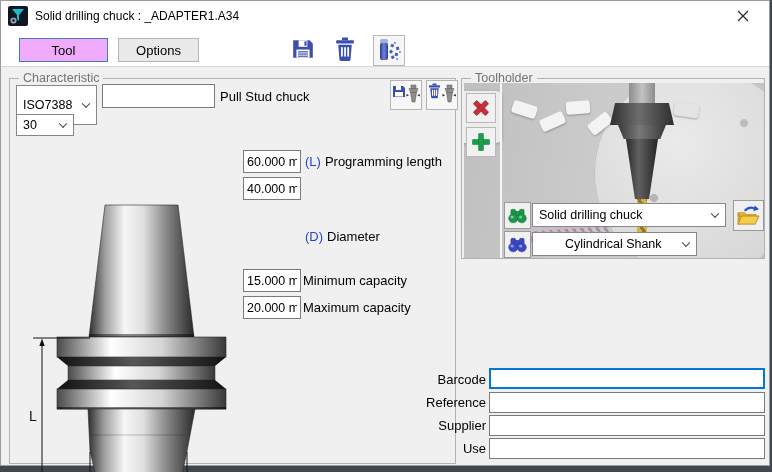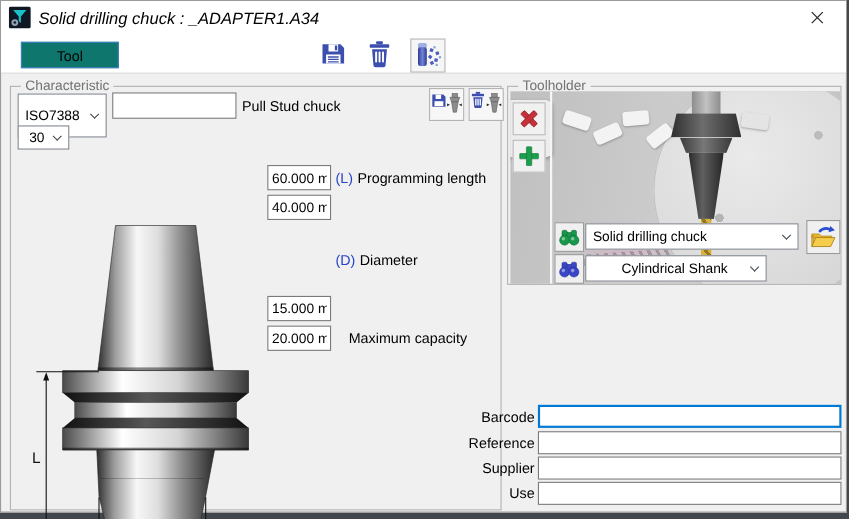--- a/index.html
+++ b/index.html
@@ -11,25 +11,25 @@
     overflow: hidden;
   }
   .win {
     position:absolute; left:0; top:0; width:770px; height:466px;
     background:#f0f0f0; border:1px solid #9b9b9b;
   }
   
   .topband { position:absolute; left:0; top:0; width:100%; height:66px; background:#ffffff; border-bottom:1px solid #d8d8d8; }
   .titlebar { position:absolute; left:0; top:0; width:100%; height:30px; }
   .app-icon { position:absolute; left:7px; top:5px; width:20px; height:20px; }
-  .title-text { position:absolute; left:34px; top:8px; font-size:15px; color:#000; white-space:nowrap;font-style:italic; }
+  .title-text { position:absolute; left:34px; top:8px; font-size:12px; color:#000; white-space:nowrap; }
   .close-btn { position:absolute; right:6px; top:0; width:40px; height:30px; display:flex; align-items:center; justify-content:center; background:transparent; border:none; cursor:pointer; }
   
   .tab { position:absolute; top:37px; height:24px; font-size:13px; color:#000; display:flex; align-items:center; justify-content:center; cursor:default; }
-  .tab-tool { left:18px; width:89px; background:#0f766e; border:1px solid #3e7fbf; }
+  .tab-tool { left:18px; width:89px; background:#f0abfc; border:1px solid #3e7fbf; }
   .tab-options { left:117px; width:81px; background:#e9e9e9; border:1px solid #b5b5b5; }
   
   .tbtn { position:absolute; top:34px; background:transparent; border:none; padding:0; display:flex; align-items:center; justify-content:center; cursor:pointer; }
   .tbtn.saver { left:288px; width:28px; height:28px; }
   .tbtn.trash { left:330px; width:28px; height:28px; }
   .tbtn.chips { left:372px; width:32px; height:31px; border:1px solid #b7b7b7; background:#f6f6f6; }
   
   .grp { position:absolute; border:1px solid #b2b2b2; }
   .glabel { position:absolute; top:-8px; left:9px; background:#f0f0f0; padding:0 4px; font-size:12.5px; color:#737373; white-space:nowrap; }
   .grp-char { left:8px; top:77px; width:447px; height:386px; }
@@ -98,20 +98,21 @@
       <span class="title-text">Solid drilling chuck : _ADAPTER1.A34</span>
       <button class="close-btn">
         <svg width="12" height="12" viewBox="0 0 12 12">
           <line x1="1" y1="1" x2="11" y2="11" stroke="#2b2b2b" stroke-width="1.2"></line>
           <line x1="11" y1="1" x2="1" y2="11" stroke="#2b2b2b" stroke-width="1.2"></line>
         </svg>
       </button>
     </div>
 
     <button class="tab tab-tool">Tool</button>
+    <button class="tab tab-options">Options</button>
 
     <button class="tbtn saver">
       <svg width="24" height="24" viewBox="0 0 22 22">
         <path d="M2 3 h15 l3 3 v13 h-18 z" fill="#3d4fae"></path>
         <rect x="7" y="3" width="8" height="6" fill="#ffffff"></rect>
         <rect x="12.3" y="4" width="2" height="4" fill="#3d4fae"></rect>
         <rect x="5" y="11.5" width="12" height="7.5" fill="#ffffff"></rect>
         <line x1="6.5" y1="13.6" x2="15.5" y2="13.6" stroke="#3d4fae" stroke-width="1.1"></line>
         <line x1="6.5" y1="15.6" x2="15.5" y2="15.6" stroke="#3d4fae" stroke-width="1.1"></line>
         <line x1="6.5" y1="17.6" x2="15.5" y2="17.6" stroke="#3d4fae" stroke-width="1.1"></line>
@@ -190,35 +191,36 @@
         <g fill="#8d8d8d" stroke="#555" stroke-width="0.5">
           <rect x="19" y="2" width="5" height="3.5"></rect>
           <polygon points="17,5.5 26,5.5 24.5,9.5 18.5,9.5"></polygon>
           <polygon points="18.5,9.5 24.5,9.5 23,19 20,19"></polygon>
         </g>
         <polygon points="14.5,11 17,12.3 14.5,13.6" fill="#222"></polygon>
         <polygon points="27.8,11 25.3,12.3 27.8,13.6" fill="#222"></polygon>
       </svg>
     </button>
 
-    <div class="combo" style="left:6px; top:35px; width:47px; height:22px;justify-content:center;">
+    <div class="combo" style="left:6px; top:35px; width:58px; height:22px;">
       <span>30</span>
       <span class="chev"></span>
     </div>
 
     <input class="tb" style="left: 233px; top: 71px; width: 58px; height: 23px;" value="60.000 mm">
     <span class="flabel" style="left:295px; top:75px;"><span class="prefix">(L)</span><span>Programming length</span></span>
 
     <input class="tb" style="left: 233px; top: 98px; width: 58px; height: 23px;" value="40.000 mm">
     <span class="flabel" style="left:295px; top:102px;margin-top:48px;"><span class="prefix">(D)</span><span>Diameter</span></span>
 
     <input class="tb" style="left: 233px; top: 190px; width: 58px; height: 23px;" value="15.000 mm">
+    <span class="flabel" style="left:293px; top:194px;"><span class="prefix"></span><span>Minimum capacity</span></span>
 
     <input class="tb" style="left: 233px; top: 217px; width: 58px; height: 23px;" value="20.000 mm">
-    <span class="flabel" style="left:293px; top:221px;margin-left:14px;"><span class="prefix"></span><span>Maximum capacity</span></span>
+    <span class="flabel" style="left:293px; top:221px;"><span class="prefix"></span><span>Maximum capacity</span></span>
 
     <svg class="diagram" viewBox="0 0 240 340">
       <defs>
         <linearGradient id="met" x1="0" x2="1" y1="0" y2="0">
           <stop offset="0" stop-color="#2e2e2e"></stop>
             <stop offset=".15" stop-color="#9d9d9d"></stop>
           <stop offset=".34" stop-color="#f7f7f7"></stop>
             <stop offset=".52" stop-color="#dedede"></stop>
           <stop offset=".72" stop-color="#8e8e8e"></stop>
             <stop offset="1" stop-color="#2a2a2a"></stop>

